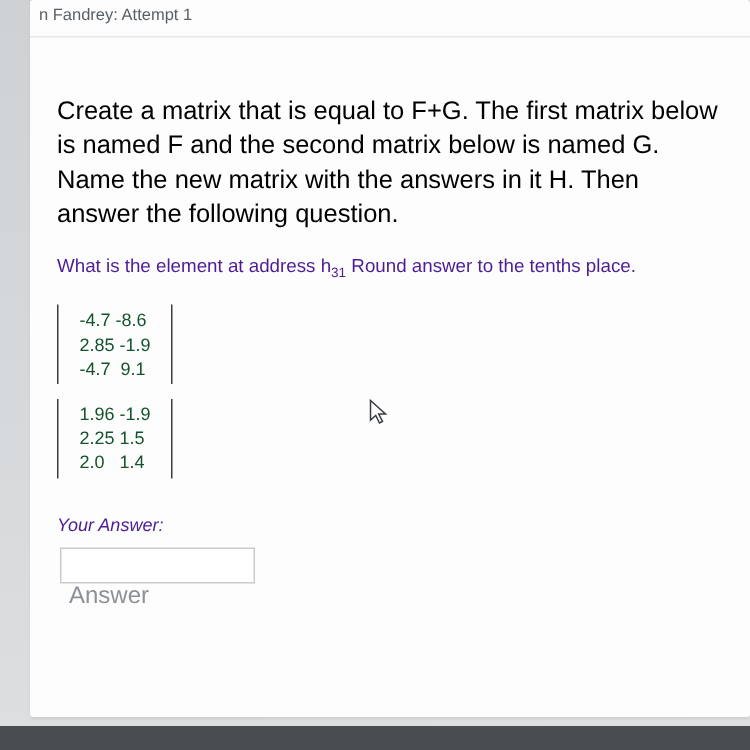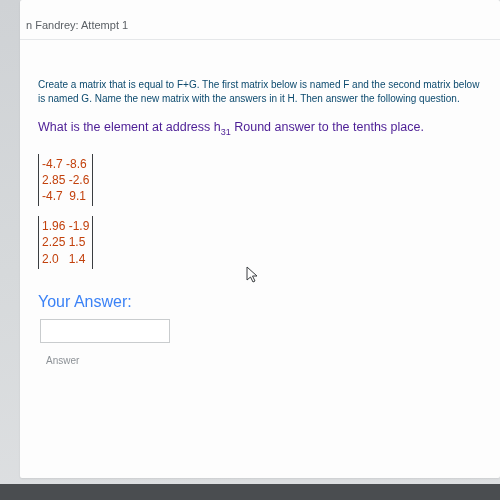--- a/index.html
+++ b/index.html
@@ -26,83 +26,83 @@
       width: 96%;
       background: #fdfdfd;
       border-radius: 2px;
       position: relative;
       top: 0;
       left: 2%;
       height: 478px;
       box-shadow: 0 1px 2px rgba(0,0,0,0.08);
     }
     .header-bar {
-      padding: 19px 6px 8px 6px;
+      padding: 4px 6px 8px 6px;
       color: #5a5f64;
       font-size: 11px;
       border-bottom: 1px solid #e5e7e9;
     }
     .question-body {
       padding: 38px 18px 10px 18px;
     }
     .question-text {
-      color: #0c4a6e;
-      font-size: 10px;
+      color: #000000;
+      font-size: 17px;
       line-height: 1.35;
       margin-bottom: 14px;
     }
     .question-sub {
       color: #4c1d95;
       font-size: 12.5px;
       line-height: 1.35;
       margin-bottom: 16px;
     }
     .question-sub .subscript {
       font-size: 9px;
       vertical-align: sub;
     }
     .matrix {
       display: inline-block;
       border-left: 1.5px solid #3a3d40;
       border-right: 1.5px solid #3a3d40;
-      padding: 2px 3px;
+      padding: 2px 14px;
       margin-bottom: 10px;
       margin-left: 0px;
       font-size: 12px;
-      color: #c2410c;
+      color: #14532d;
       line-height: 1.35;
       position: relative;
     }
     .matrix-row {
       white-space: pre;
     }
     .answer-section {
       margin-top: 14px;
     }
     .answer-label {
-      color: #3b82f6;
-      font-size: 16px;
+      color: #4c1d95;
+      font-size: 12px;
       margin-bottom: 8px;
+      font-style: italic;
     }
     .answer-input {
       width: 130px;
       height: 24px;
       border: 1px solid #c9ccce;
       background: #fff;
       padding: 2px 6px;
       font-size: 12px;
       color: #3a3d40;
       margin-left: 2px;
     }
     .answer-button {
       display: block;
-      margin-top: 12px;
       margin-left: 8px;
       color: #8c9196;
-      font-size: 10px;
+      font-size: 16px;
       background: transparent;
       border: none;
       cursor: pointer;
     }
     .cursor {
       position: absolute;
       top: 266px;
       left: 246px;
       font-size: 14px;
       color: #3a3d40;
@@ -130,21 +130,21 @@
     <div class="question-body">
 
       <div class="question-text">Create a matrix that is equal to F+G. The first matrix below is named F and the second matrix below is named G. Name the new matrix with the answers in it H. Then answer the following question.</div>
 
       <div class="question-sub">
         <span>What is the element at address h</span><span class="subscript">31</span><span> Round answer to the tenths place.</span>
       </div>
 
       <div class="matrix">
         <div class="matrix-row">-4.7 -8.6</div>
-        <div class="matrix-row">2.85 -2.6</div>
+        <div class="matrix-row">2.85 -1.9</div>
         <div class="matrix-row">-4.7  9.1</div>
       </div>
       <br>
       <div class="matrix">
         <div class="matrix-row">1.96 -1.9</div>
         <div class="matrix-row">2.25 1.5</div>
         <div class="matrix-row">2.0   1.4</div>
       </div>
 
       <div class="answer-section">

